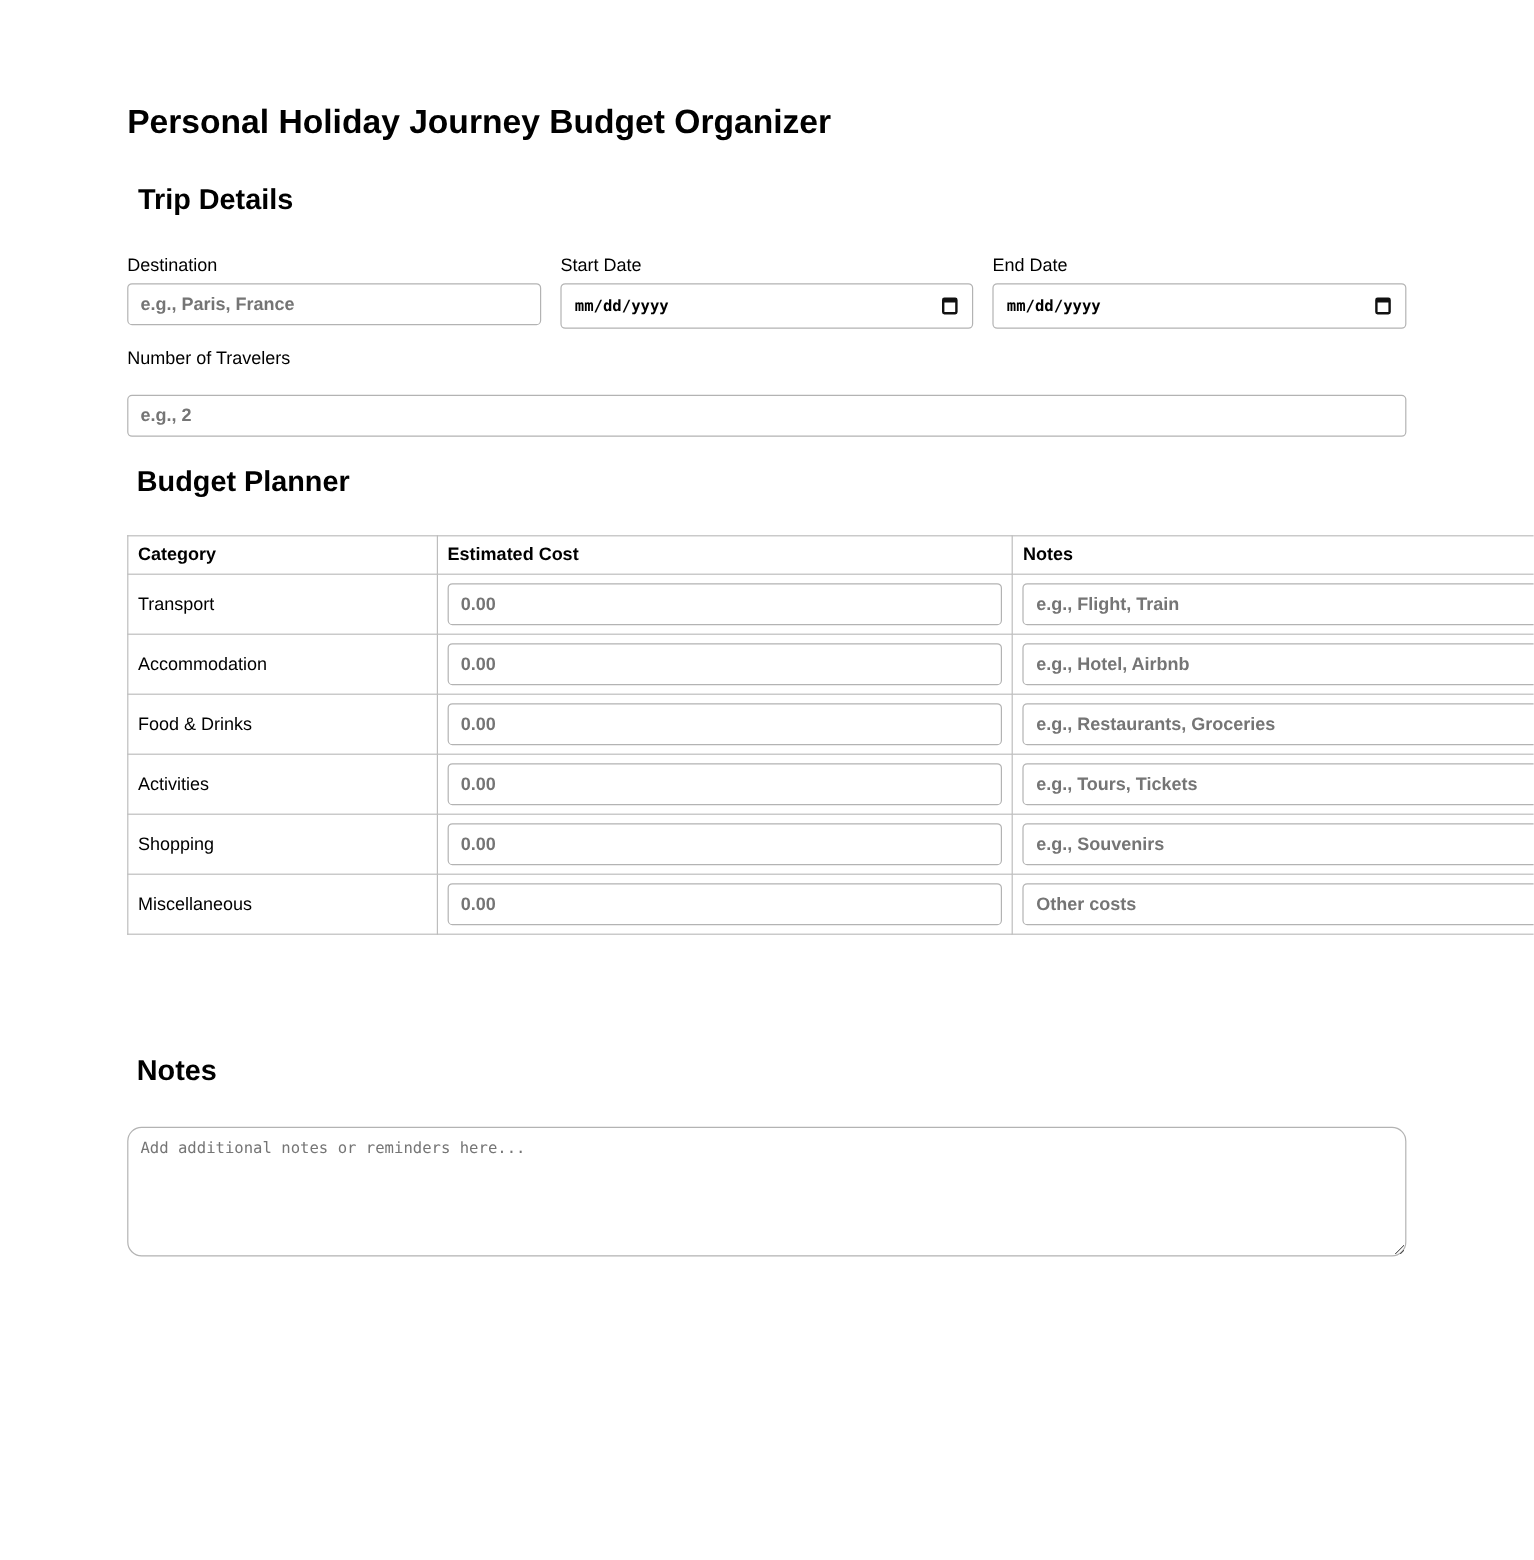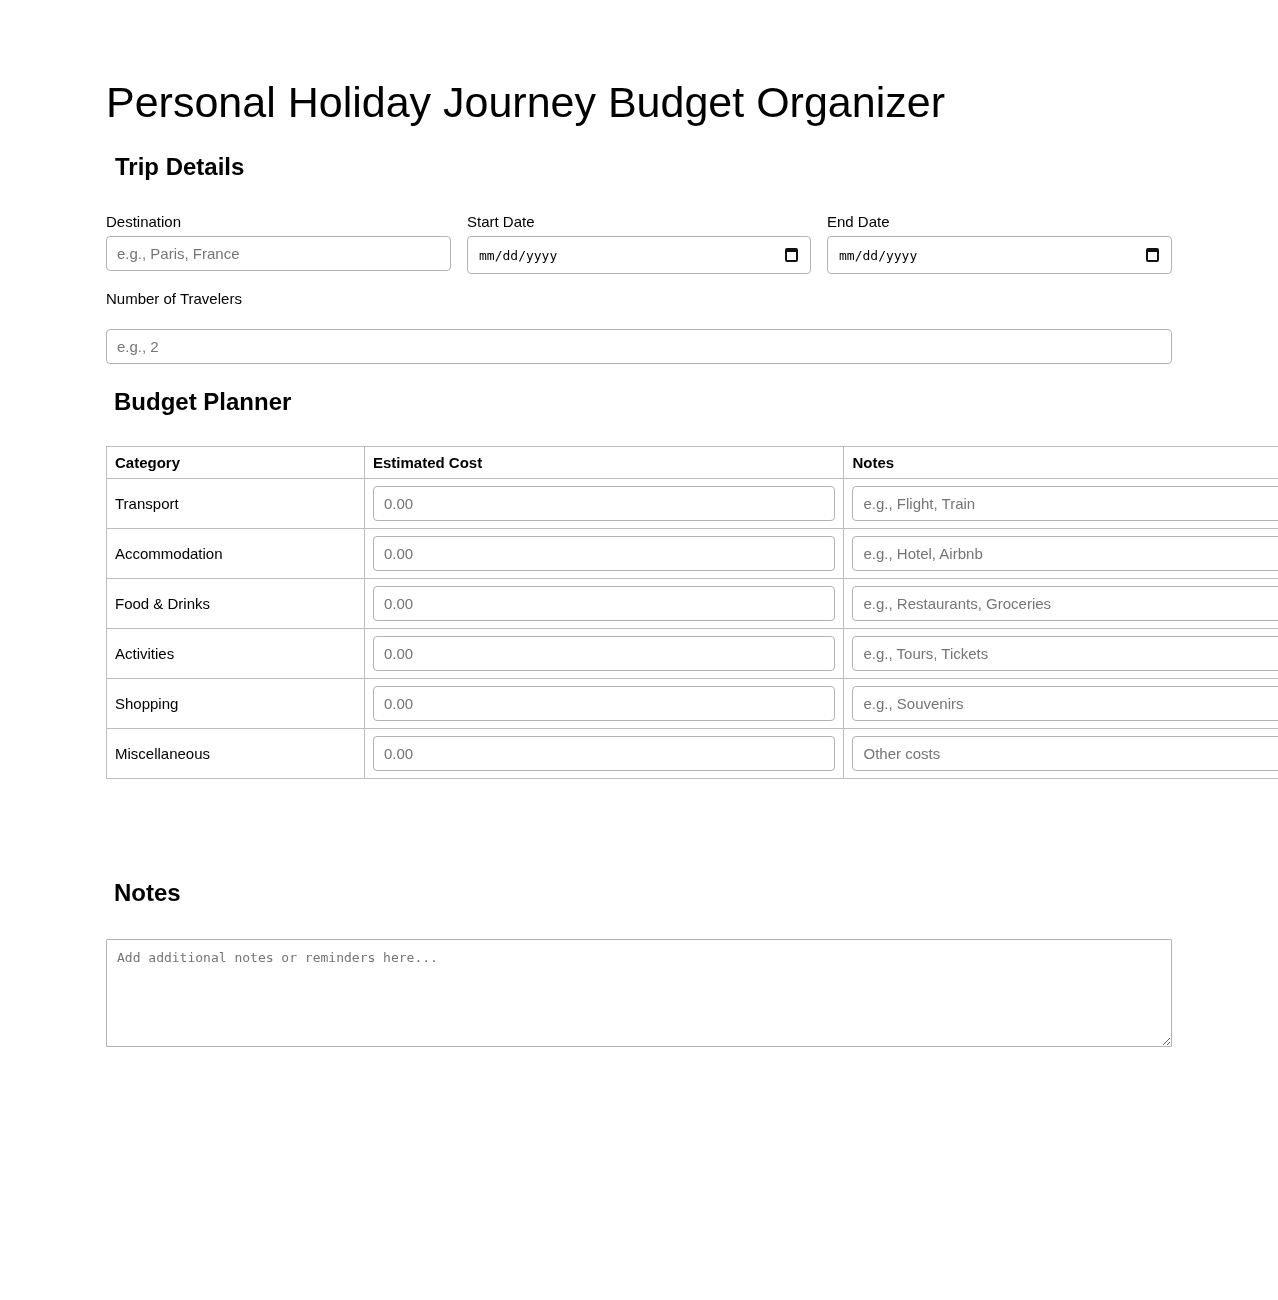--- a/index.html
+++ b/index.html
@@ -10,21 +10,21 @@
     color: #000;
     position: relative;
   }
   .container {
     position: absolute;
     left: 106px; top: 0;
     width: 1066px;
   }
   h1 {
     position: absolute; left: 0; top: 83px; margin: 0;
-    font-size: 43px; font-weight: normal; line-height: 38px;
+    font-size: 28px; font-weight: bold; line-height: 38px;
     white-space: nowrap;
     text-align: right;
   }
   h2 {
     position: absolute; left: 0; margin: 8px;
     font-size: 24px; font-weight: bold; line-height: 28px;
     white-space: nowrap;
   }
   .h2-trip { top: 145px; left: 1px; }
   .h2-budget { top: 380px; }
@@ -36,32 +36,33 @@
     white-space: nowrap;
   }
   .txt-input {
     display: block; width: 100%;
     border: 1px solid #b3b3b3; border-radius: 4px;
     background: #fff;
     font-family: "Liberation Sans", sans-serif;
     font-size: 15px; color: #000;
     padding: 0 10px;
     outline: none;
+    font-weight: bold;
   }
   .txt-input::placeholder { color: #757575; }
 
   .f-dest { left: 0; top: 213px; width: 345px; }
   .f-start { left: 361px; top: 213px; width: 344px; }
   .f-end { left: 721px; top: 213px; width: 345px; }
   .f-dest .txt-input { margin-top: 5px; height: 35px; }
   .date-box {
     margin-top: 5px; height: 38px; width: 100%;
     border: 1px solid #b3b3b3; border-radius: 4px;
     display: flex; align-items: center; justify-content: space-between;
-    padding: 0 12px 0 11px; background: #fff;
+    padding: 0 12px 0 11px; background: #fff; font-weight: bold;
   }
   .date-text {
     font-family: "DejaVu Sans Mono", monospace; font-size: 13px; color: #000;
     letter-spacing: 0px;
   }
   .cal-icon {
     width: 13px; height: 14px; border: 2px solid #111; border-top-width: 4px;
     border-radius: 2px; display: inline-block;
   }
 
@@ -82,21 +83,21 @@
   table.budget td { height: 50px; }
   table.budget tr.total-row td { height: 32px; font-weight: bold; }
   .col-cat { width: 226px; }
   .col-cost { width: 420px; }
   .col-notes { width: 420px; }
   table.budget .txt-input { height: 35px; }
 
   .notes-area {
     position: absolute; left: 0; top: 939px;
     width: 1066px; height: 108px;
-    border: 1px solid #b3b3b3; border-radius: 1px;
+    border: 1px solid #b3b3b3; border-radius: 12px;
     font-family: "DejaVu Sans Mono", monospace; font-size: 13px;
     padding: 10px 10px; resize: both; color: #000;
     outline: none;
   }
   .notes-area::placeholder { color: #757575; }
 </style>
 </head>
 <body>
 
 <div class="container">

